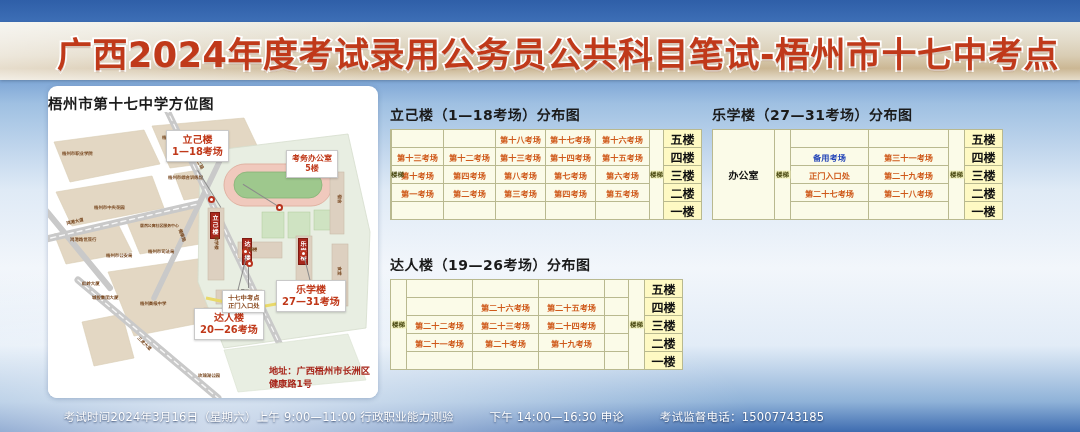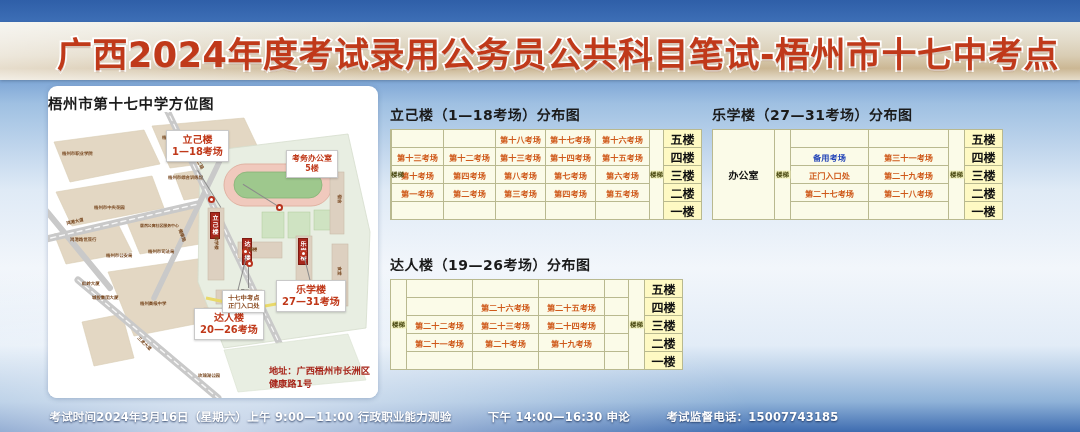--- a/index.html
+++ b/index.html
@@ -105,21 +105,21 @@
   }
   td.stair .stair-text {
     position:absolute; left:50%; top:50%; transform:translate(-50%,-50%);
     font-size:6.5px; color:#4a4a12; font-weight:bold; line-height:1.05;
     background:rgba(240,239,180,.82); padding:1px 0; width:100%;
   }
 
   
   #footer {
     position:absolute; left:0; bottom:8px; width:888px; text-align:center;
-    color:#ffffff; font-size:11.5px; font-weight:bold; letter-spacing:.2px;
+    color:#ffffff; font-size:11.5px; font-weight:normal; letter-spacing:.2px;
     text-shadow:0 1px 2px rgba(10,30,70,.75); white-space:nowrap;
   }
   #footer span { margin:0 3px; }
   .gap { display:inline-block; width:16px; }
 </style>
 </head>
 <body>
 
 <div id="title-band">
   <div id="title-text">广西2024年度考试录用公务员公共科目笔试-梧州市十七中考点</div>

